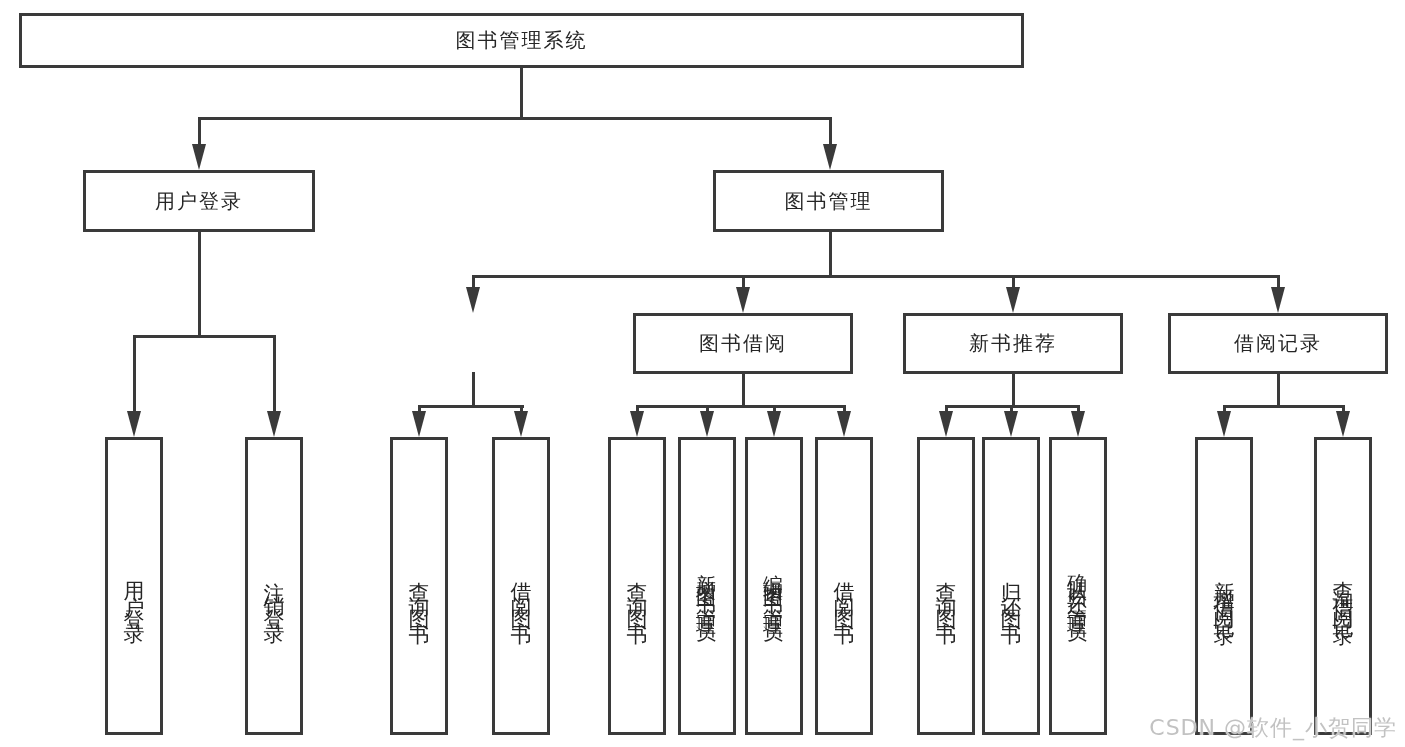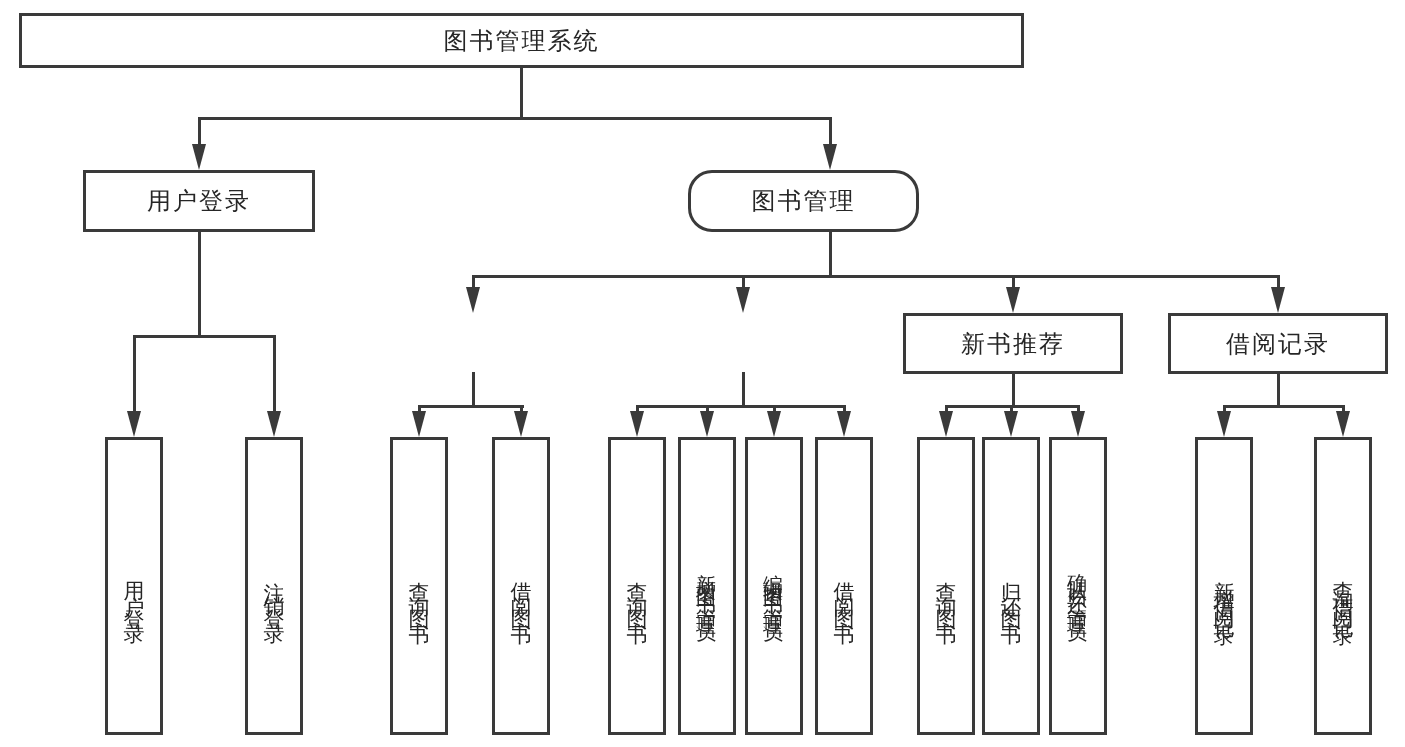--- a/index.html
+++ b/index.html
@@ -4,21 +4,21 @@
 <style>
   html,body{margin:0;padding:0;background:#ffffff;}
   .canvas{
     position:relative;width:1405px;height:747px;background:#ffffff;overflow:hidden;
     font-family:"DejaVu Sans","Liberation Sans",sans-serif;
   }
   .box{
     position:absolute;box-sizing:border-box;border:3px solid #3a3a3a;background:#ffffff;
     display:flex;align-items:center;justify-content:center;color:#262626;
   }
-  .hlabel{font-size:24px;letter-spacing:2px;white-space:nowrap;}
+  .hlabel{font-size:20px;letter-spacing:2px;white-space:nowrap;}
   .vtext{
     writing-mode:vertical-rl;text-orientation:mixed;white-space:nowrap;color:#262626;
   }
   .sp-wide{font-size:21px;letter-spacing:14px;padding-top:14px;}
   .sp-med{font-size:21px;letter-spacing:9px;padding-top:9px;}
   .sp-tight{font-size:20px;letter-spacing:7px;padding-top:7px;}
   .vl,.hl{position:absolute;background:#3a3a3a;}
   .ar{
     position:absolute;width:0;height:0;
     border-left:7px solid transparent;border-right:7px solid transparent;
@@ -94,24 +94,27 @@
   <div class="vl" style="left:1342px;top:405px;width:3px;height:18px;"></div>
   <div class="ar" style="left:1336px;top:411px;"></div>
 
   <div class="box" style="left:19px;top:13px;width:1005px;height:55px;">
     <span class="hlabel">图书管理系统</span>
   </div>
 
   <div class="box" style="left:83px;top:170px;width:232px;height:62px;">
     <span class="hlabel">用户登录</span>
   </div>
-  <div class="box" style="left:688px;top:170px;width:231px;height:62px;border-radius:24px;">
+  <div class="box" style="left:713px;top:170px;width:231px;height:62px;">
     <span class="hlabel">图书管理</span>
   </div>
 
+  <div class="box" style="left:633px;top:313px;width:220px;height:61px;">
+    <span class="hlabel">图书借阅</span>
+  </div>
   <div class="box" style="left:903px;top:313px;width:220px;height:61px;">
     <span class="hlabel">新书推荐</span>
   </div>
   <div class="box" style="left:1168px;top:313px;width:220px;height:61px;">
     <span class="hlabel">借阅记录</span>
   </div>
 
   <div class="box" style="left:105px;top:437px;width:58px;height:298px;">
     <span class="vtext sp-wide">用户登录</span>
   </div>
@@ -149,14 +152,15 @@
     <span class="vtext sp-tight">确认归还（管理员）</span>
   </div>
 
   <div class="box" style="left:1195px;top:437px;width:58px;height:298px;">
     <span class="vtext sp-med">新增借阅记录</span>
   </div>
   <div class="box" style="left:1314px;top:437px;width:58px;height:298px;">
     <span class="vtext sp-med">查询借阅记录</span>
   </div>
 
+  <div class="watermark">CSDN @软件_小贺同学</div>
 
 </div>
 
 </body></html>

